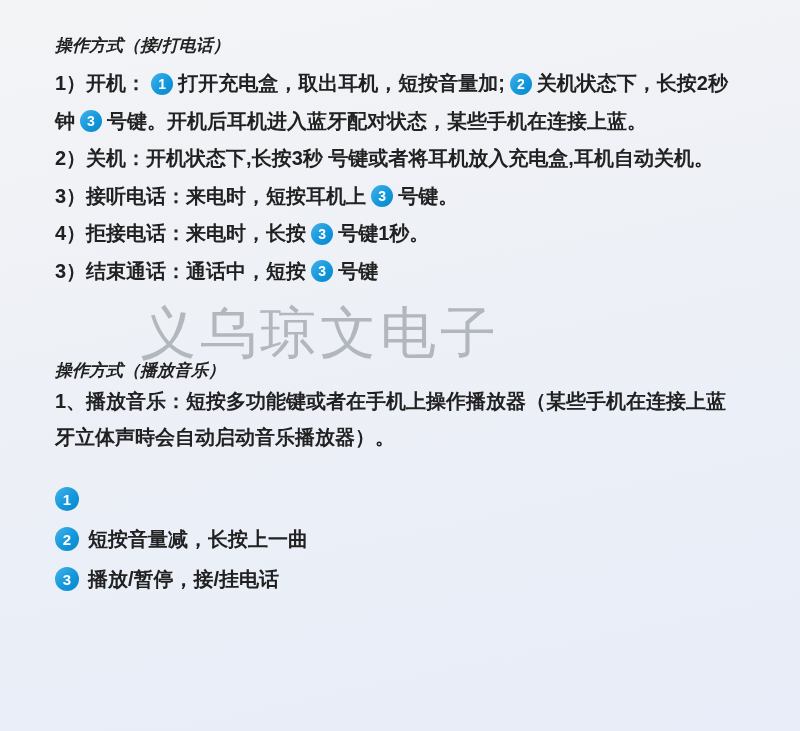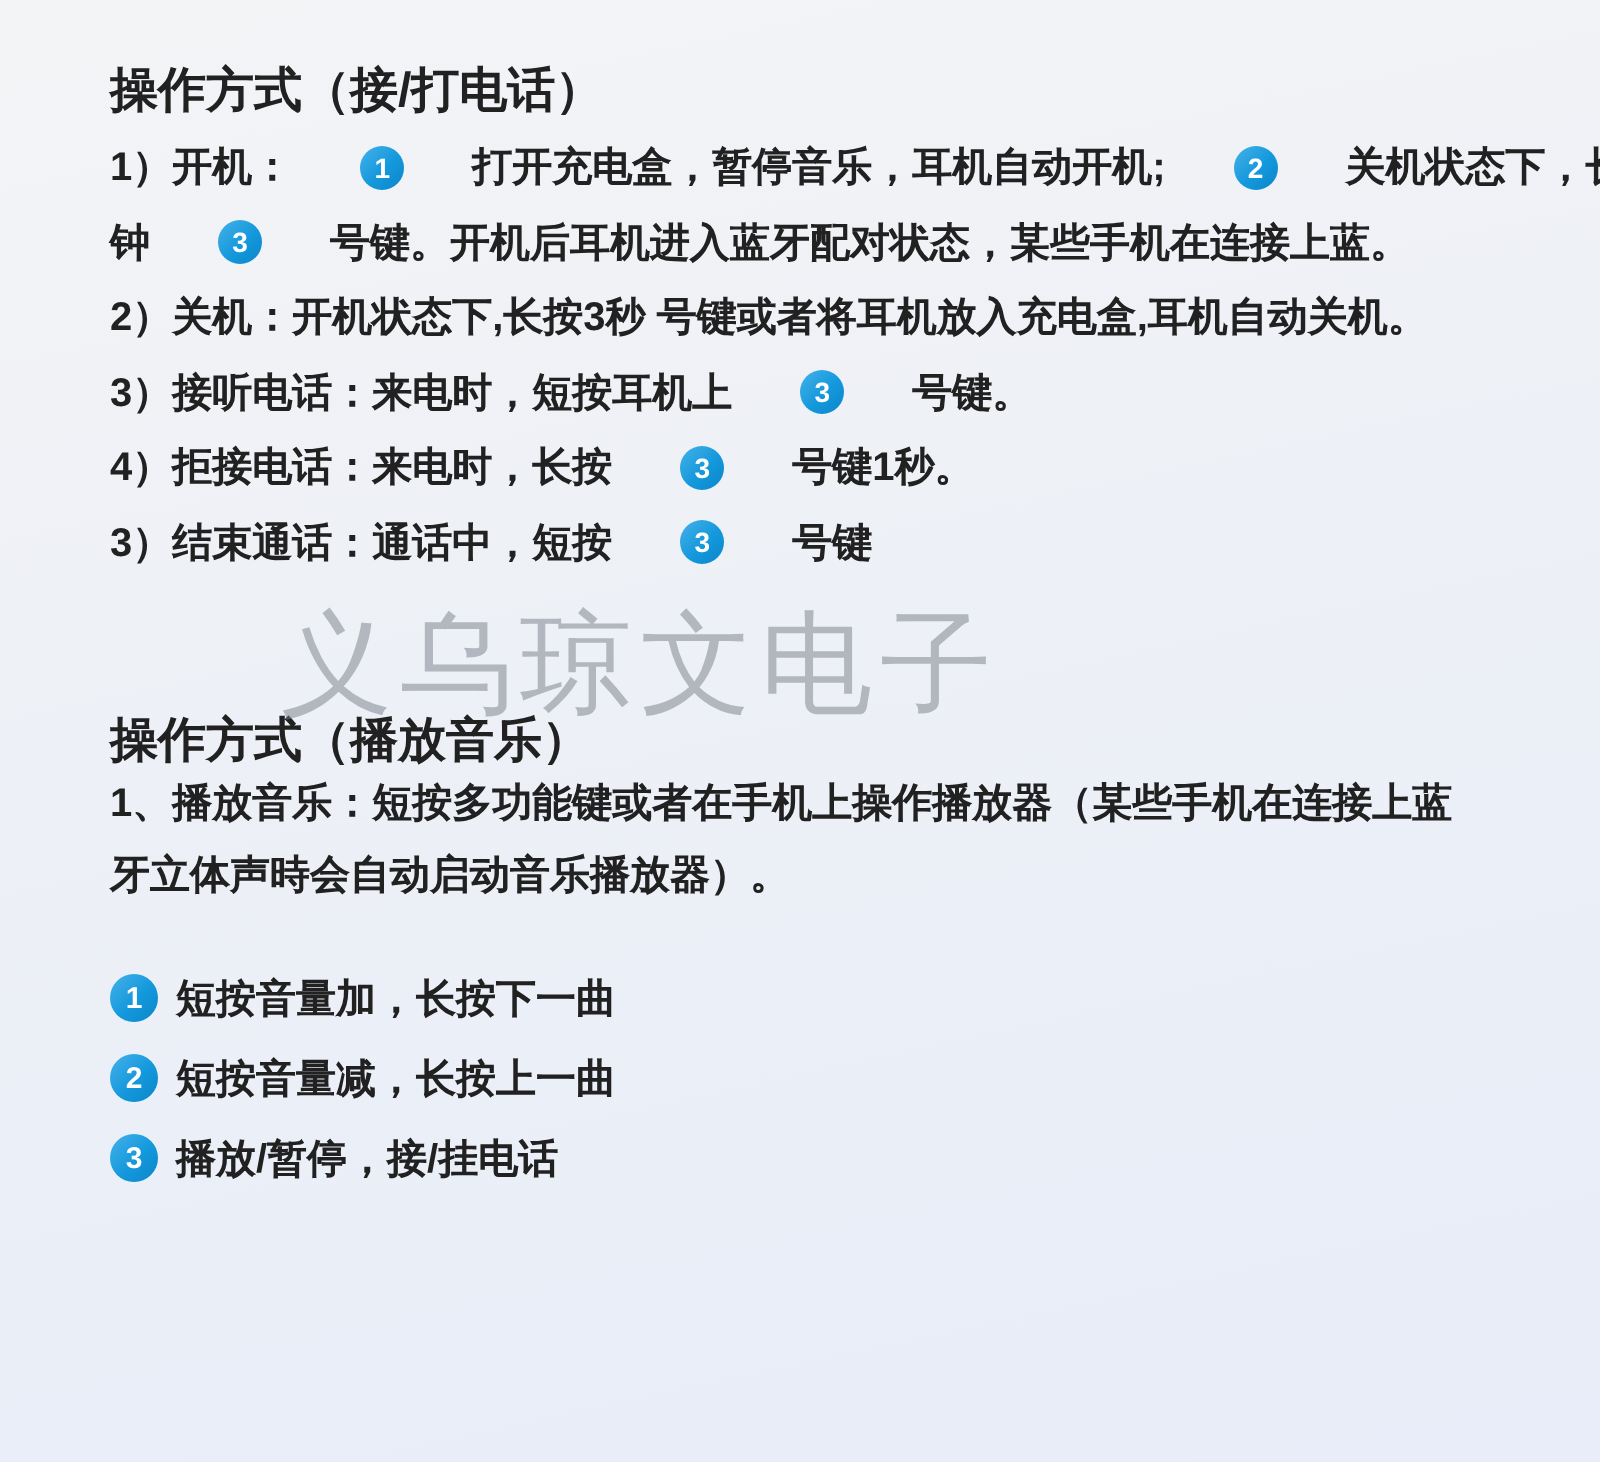--- a/index.html
+++ b/index.html
@@ -9,26 +9,26 @@
     overflow:hidden;
     background:linear-gradient(168deg,#f3f4f6 0%,#edf0f6 45%,#e8edf9 100%);
     font-family:"Liberation Sans","DejaVu Sans",sans-serif;
   }
   .content{
     position:absolute;left:55px;top:33px;right:8px;
     color:#212121;font-weight:700;font-size:20px;
   }
   .sec-title{
     height:25px;line-height:25px;margin-bottom:7px;
-    font-size:24px;white-space:nowrap;
+    font-size:17px;white-space:nowrap;font-style:italic;
   }
   .line{
     display:flex;align-items:center;white-space:nowrap;
   }
-  .s1 .line{height:37.5px;gap:29px;}
+  .s1 .line{height:37.5px;}
   .s2{margin-top:68px;}
   .s2 .sec-title{margin-bottom:0;}
   .s2 .line{height:36px;}
   .s3{margin-top:24px;}
   .s3 .line{height:40px;}
   .badge{
     flex:0 0 auto;
     width:22px;height:22px;border-radius:50%;
     background:linear-gradient(135deg,#45b2e9 0%,#1498dc 55%,#0b86c9 100%);
     color:#ffffff;
@@ -51,21 +51,21 @@
 <body>
 
 <div class="page">
   <div class="watermark">义乌琼文电子</div>
   <div class="content" id="content">
       <div class="section s1">
         <div class="sec-title">操作方式（接/打电话）</div>
         <div class="line">
           <span class="txt">1）开机：</span>
           <span class="badge">1</span>
-          <span class="txt">打开充电盒，暂停音乐，耳机自动开机;</span>
+          <span class="txt">打开充电盒，取出耳机，短按音量加;</span>
           <span class="badge">2</span>
           <span class="txt">关机状态下，长按2秒</span>
         </div>
         <div class="line">
           <span class="txt">钟</span>
           <span class="badge">3</span>
           <span class="txt">号键。开机后耳机进入蓝牙配对状态，某些手机在连接上蓝。</span>
         </div>
         <div class="line">
           <span class="txt">2）关机：开机状态下,长按3秒 号键或者将耳机放入充电盒,耳机自动关机。</span>
@@ -91,21 +91,20 @@
         <div class="line">
           <span class="txt">1、播放音乐：短按多功能键或者在手机上操作播放器（某些手机在连接上蓝</span>
         </div>
         <div class="line">
           <span class="txt">牙立体声時会自动启动音乐播放器）。</span>
         </div>
       </div>
       <div class="section s3">
         <div class="line">
           <span class="badge">1</span>
-          <span class="txt">短按音量加，长按下一曲</span>
         </div>
         <div class="line">
           <span class="badge">2</span>
           <span class="txt">短按音量减，长按上一曲</span>
         </div>
         <div class="line">
           <span class="badge">3</span>
           <span class="txt">播放/暂停，接/挂电话</span>
         </div>
       </div>

